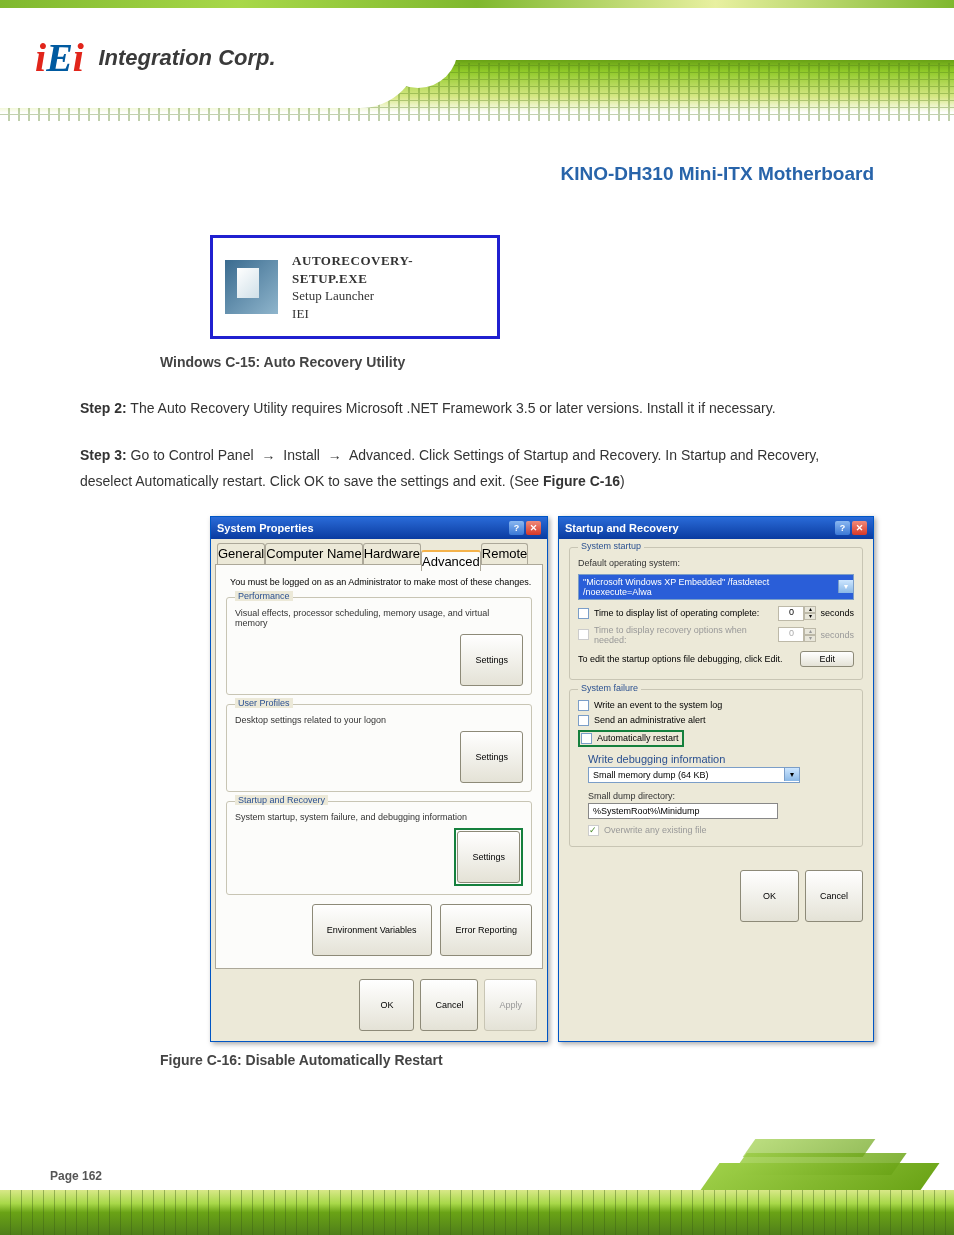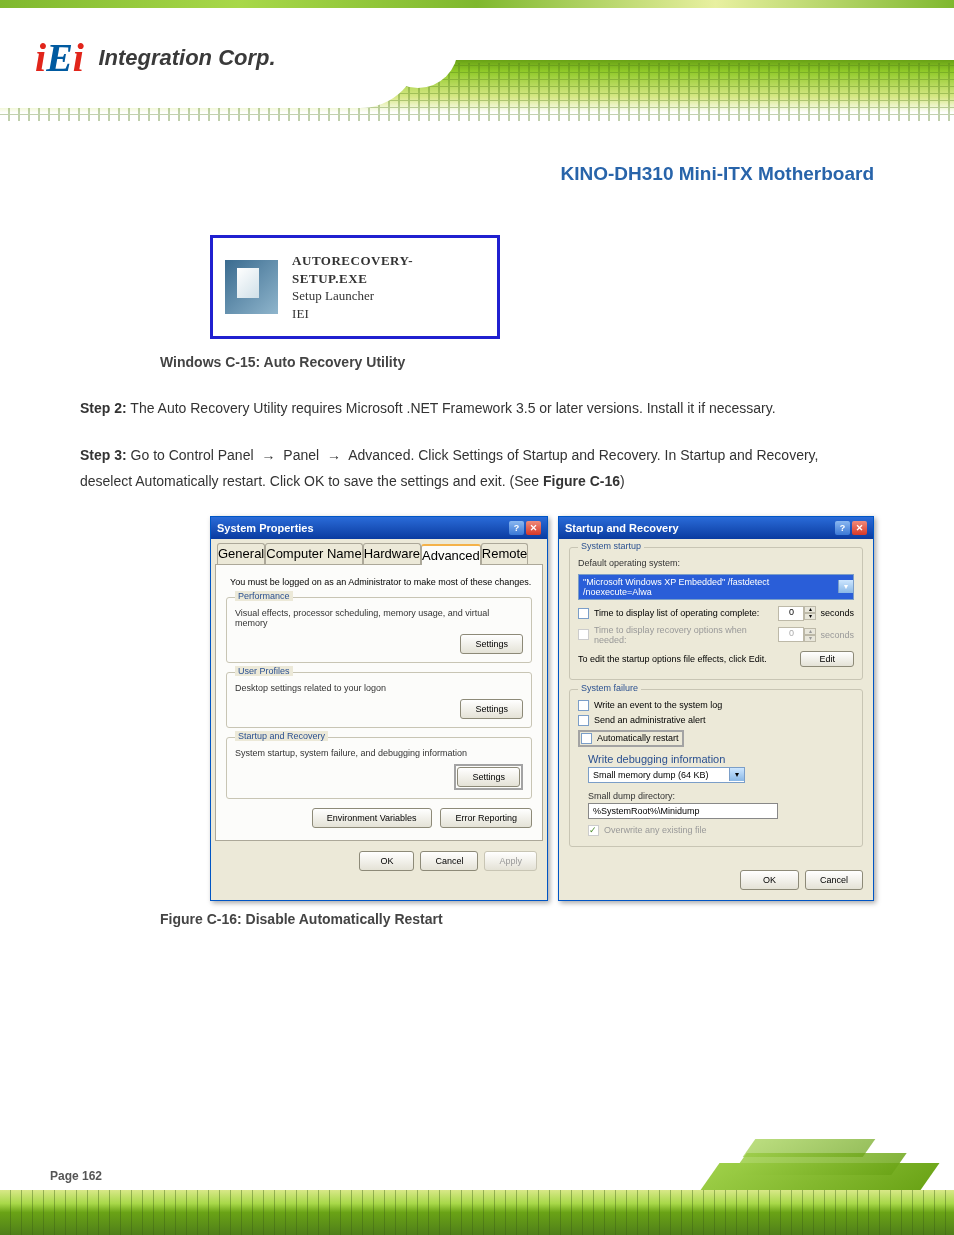--- a/index.html
+++ b/index.html
@@ -28,29 +28,29 @@
 .dlg{background:#ece9d8;border:1px solid #0055c4;font-size:10px;color:#000;box-shadow:2px 2px 5px rgba(0,0,0,0.35);}
 .dlg1{width:340px;}
 .dlg2{width:318px;}
 .titlebar{background:linear-gradient(180deg,#2a6bd8,#0a3ba0);color:#fff;padding:4px 6px;display:flex;justify-content:space-between;align-items:center;font-weight:bold;font-size:11px;}
 .tbar-btns{display:flex;gap:2px;}
 .tbtn{width:15px;height:14px;display:flex;align-items:center;justify-content:center;font-size:9px;font-weight:bold;border-radius:2px;}
 .help-btn{background:linear-gradient(180deg,#8bb8f0,#3a78d6);color:#fff;}
 .close-btn{background:linear-gradient(180deg,#f08b7a,#d63828);color:#fff;}
 .tabrow{display:flex;padding:4px 6px 0 6px;}
 .tab{padding:2px 0;border:1px solid #aca899;border-bottom:none;background:#ece9d8;font-size:13px;border-radius:3px 3px 0 0;}
-.tab.active{background:#fcfcfa;position:relative;top:1px;border-top:2px solid #f4b24a;}
+.tab.active{background:#fcfcfa;position:relative;top:7px;border-top:2px solid #f4b24a;}
 .dlg-body{padding:8px 10px;}
 .admin-note{font-size:9px;margin:4px 0 10px 4px;}
 .groupbox{border:1px solid #c8c5b4;border-radius:3px;padding:6px 8px 8px 8px;margin-bottom:9px;position:relative;}
 .groupbox>.gb-title{position:absolute;top:-7px;left:8px;background:#ece9d8;padding:0 3px;font-size:9px;color:#2a5090;}
 .gb-desc{font-size:9px;color:#333;margin:4px 0 6px 0;}
-.btn{background:linear-gradient(180deg,#fff,#e4e2d6);border:1px solid #8d8a78;padding:4px 14px;font-size:9px;border-radius:3px;}
+.btn{background:linear-gradient(180deg,#fff,#e4e2d6);border:1px solid #8d8a78;padding:20px 14px;font-size:9px;border-radius:3px;}
 .btn-row-right{text-align:right;}
-.hl-red{border:2px solid #a3a3a3;display:inline-block;padding:1px;}
+.hl-red{border:2px solid #15803d;display:inline-block;padding:1px;}
 .bottom-btns{display:flex;gap:6px;justify-content:flex-end;padding:6px 10px 10px 10px;}
 .btn-dis{color:#999;border-color:#c8c5b4;}
 .gb-title2{font-size:11px;color:#2a5090;}
 .field-row{display:flex;align-items:center;gap:5px;font-size:9px;margin:4px 0;}
 .cb{width:11px;height:11px;background:#fff;border:1px solid #7b9ec8;flex-shrink:0;}
 .cb.chk::after{content:"✓";font-size:9px;color:#4a8a2a;display:block;line-height:9px;}
 .spin{display:flex;align-items:center;}
 .spin-in{width:26px;height:15px;background:#fff;border:1px solid #bdb9a8;text-align:center;font-size:9px;}
 .spin-btns{width:12px;}
 .spin-b{height:7px;background:#e8e6da;border:1px solid #bdb9a8;font-size:6px;text-align:center;line-height:5px;}
@@ -91,21 +91,21 @@
       <div>IEI</div>
     </div>
   </div>
   <div class="fig-caption">Windows C-15: Auto Recovery Utility</div>
 
   <p class="para">
     <span class="step-label">Step 2:</span><span> The Auto Recovery Utility requires Microsoft .NET Framework 3.5 or later versions. Install it if necessary.</span>
   </p>
 
   <p class="para">
-    <span class="step-label">Step 3:</span><span> Go to Control Panel </span><span class="arrow">→</span><span> Panel </span><span class="arrow">→</span><span> Advanced. Click Settings of Startup and Recovery. In Startup and Recovery, deselect Automatically restart. Click OK to save the settings and exit. (See </span><b>Figure C-16</b><span>)</span>
+    <span class="step-label">Step 3:</span><span> Go to Control Panel </span><span class="arrow">→</span><span> Install </span><span class="arrow">→</span><span> Advanced. Click Settings of Startup and Recovery. In Startup and Recovery, deselect Automatically restart. Click OK to save the settings and exit. (See </span><b>Figure C-16</b><span>)</span>
   </p>
 
   <div class="dialogs">
 
     <div class="dlg dlg1">
       <div class="titlebar">
         <span>System Properties</span>
         <div class="tbar-btns">
           <div class="tbtn help-btn">?</div>
           <div class="tbtn close-btn">✕</div>
@@ -189,42 +189,42 @@
                   <span class="spin-in" style="color:#aaa;">0</span>
                   <span class="spin-btns">
                     <div class="spin-b">▴</div>
                     <div class="spin-b">▾</div>
                   </span>
                 </span>
               <span>seconds</span>
             </span>
           </div>
           <div class="field-row" style="justify-content:space-between;margin-top:6px;">
-            <span>To edit the startup options file effects, click Edit.</span>
+            <span>To edit the startup options file debugging, click Edit.</span>
             <button class="btn" style="padding:2px 18px;">Edit</button>
           </div>
         </div>
         <div class="groupbox">
           <div class="gb-title">System failure</div>
           <div class="field-row">
               <span class="cb"></span>
               <span>Write an event to the system log</span>
             </div>
           <div class="field-row">
               <span class="cb"></span>
               <span>Send an administrative alert</span>
             </div>
           <div class="field-row">
               <span class="hl-red" style="display:flex;align-items:center;gap:5px;padding:1px 4px 1px 1px;">
                 <span class="cb"></span>
                 <span>Automatically restart</span>
               </span>
             </div>
           <div style="margin:6px 0 2px 10px;" class="gb-title2">Write debugging information</div>
-          <div style="margin-left:10px;width:157px;">
+          <div style="margin-left:10px;width:212px;">
             <div class="combo">
               <span>Small memory dump (64 KB)</span>
               <span class="combo-arr">▾</span>
             </div>
           </div>
           <div class="gb-desc" style="margin:8px 0 2px 10px;">Small dump directory:</div>
           <div style="margin-left:10px;"><input class="txtin" value="%SystemRoot%\Minidump" style=""></div>
           <div class="field-row dis-txt" style="margin:6px 0 2px 10px;">
               <span class="cb chk" style="border-color:#ccc;"></span>
               <span>Overwrite any existing file</span>

